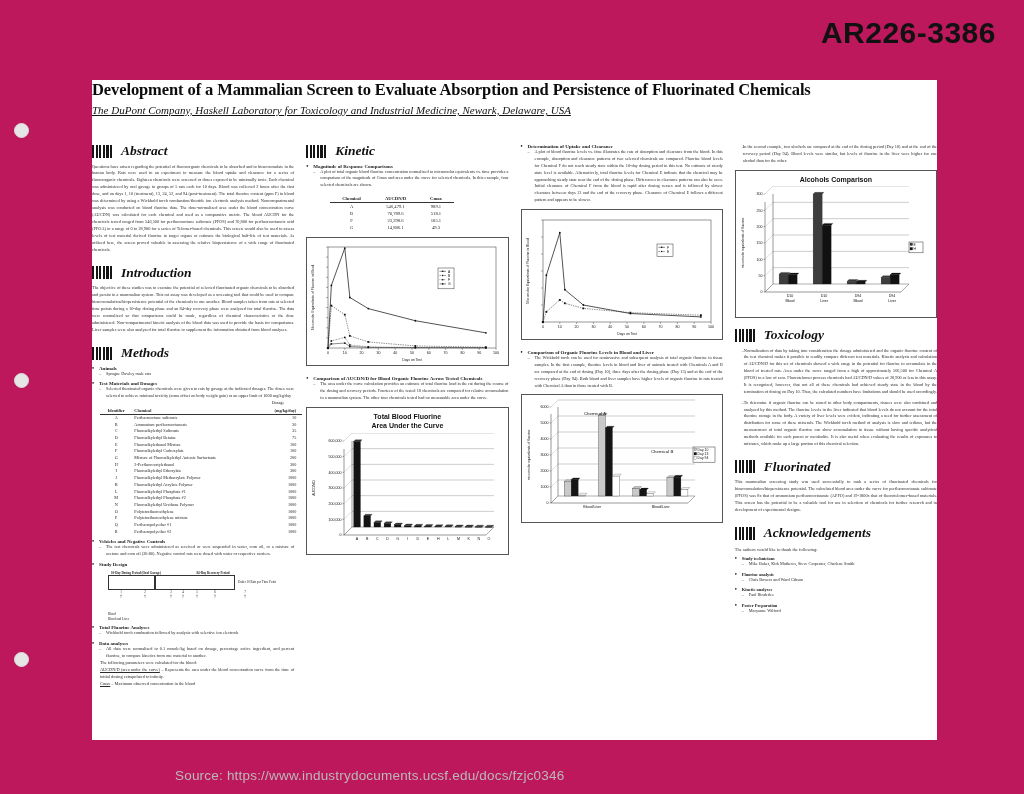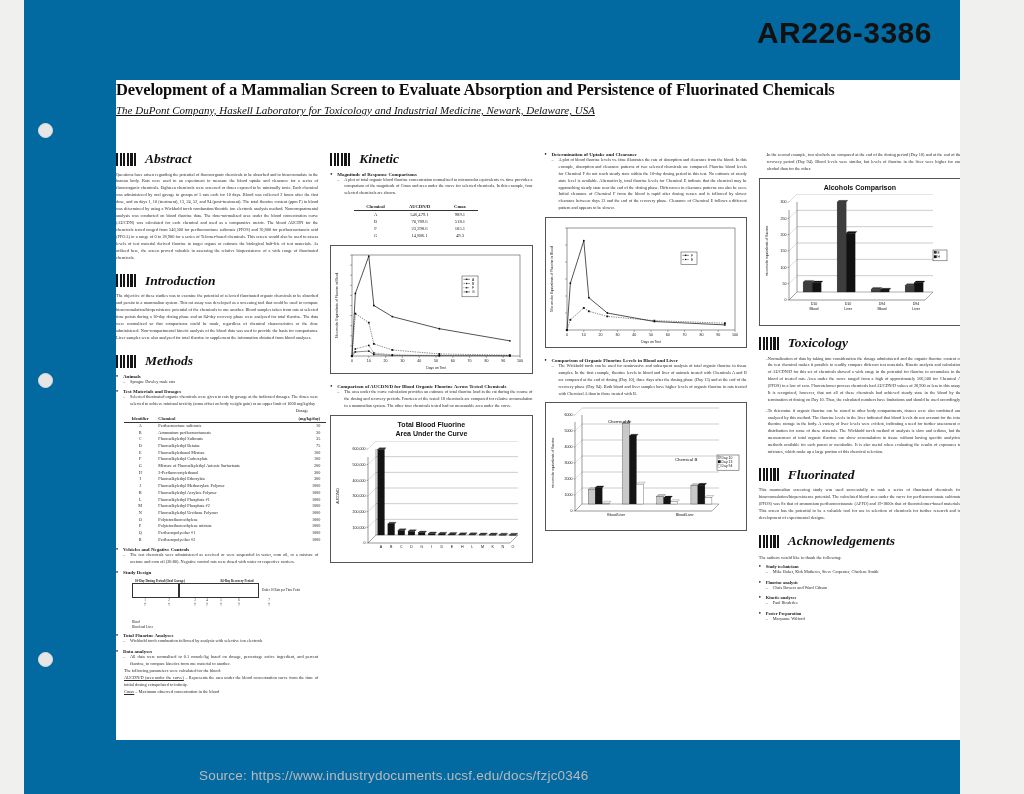--- a/index.html
+++ b/index.html
@@ -4,25 +4,24 @@
 <style>
   html, body {
     margin: 0; padding: 0;
     background: #f0f0ee;
   }
   body {
     font-family: "Liberation Serif", serif;
   }
   #page {
     position: relative;
-    width: 936px;
+    width: 1024px;
     height: 794px;
-    background: #0369a1;
+    background: #be185d;
     overflow: hidden;
-    margin-left: 24px;
   }
   
   #doc-id {
     position: absolute;
     top: 16px; right: 28px;
     font-family: "Liberation Sans", sans-serif;
     font-weight: bold;
     font-size: 30px;
     letter-spacing: 0.5px;
     color: #111;
@@ -53,21 +52,21 @@
   #poster-affil {
     font-size: 11px;
     font-style: italic;
     margin-top: 4px;
     color: #111;
     text-decoration: underline;
   }
   
   #cols {
     position: absolute;
-    left: 0; top: 72px;
+    left: 0; top: 64px;
     width: 845px;
     display: flex;
     gap: 12px;
   }
   .col { width: 203px; }
 
   
   .sec-head {
     display: flex;
     align-items: flex-end;

